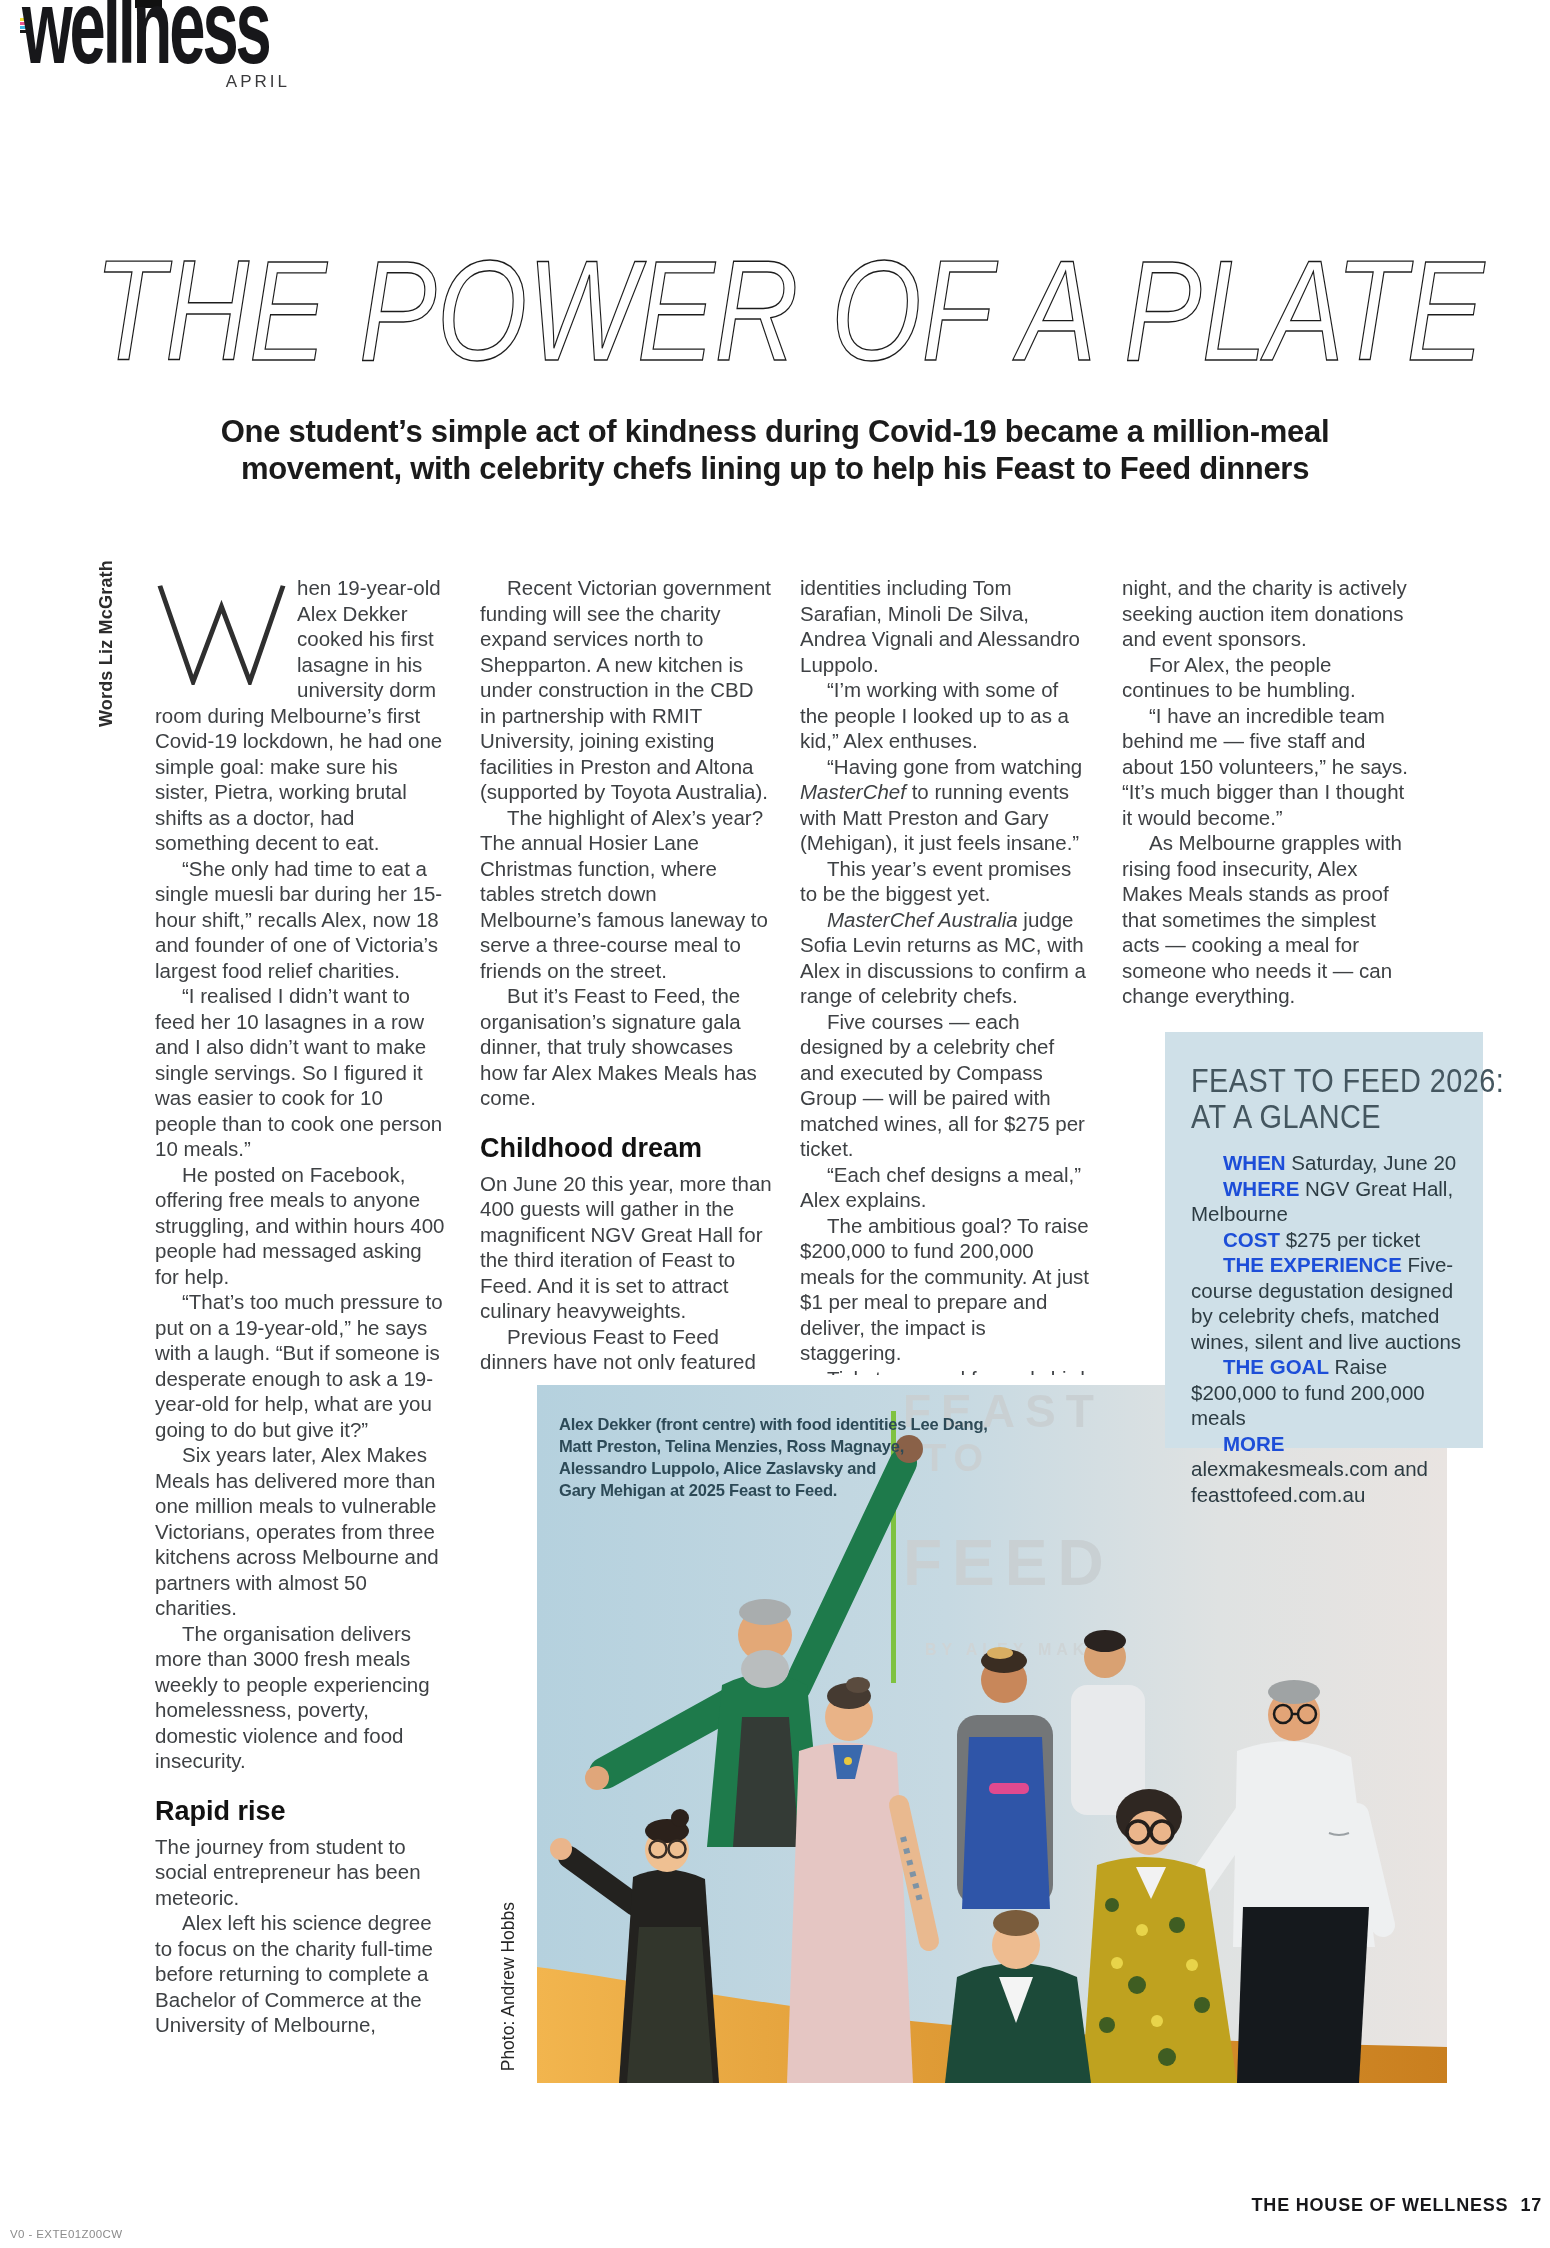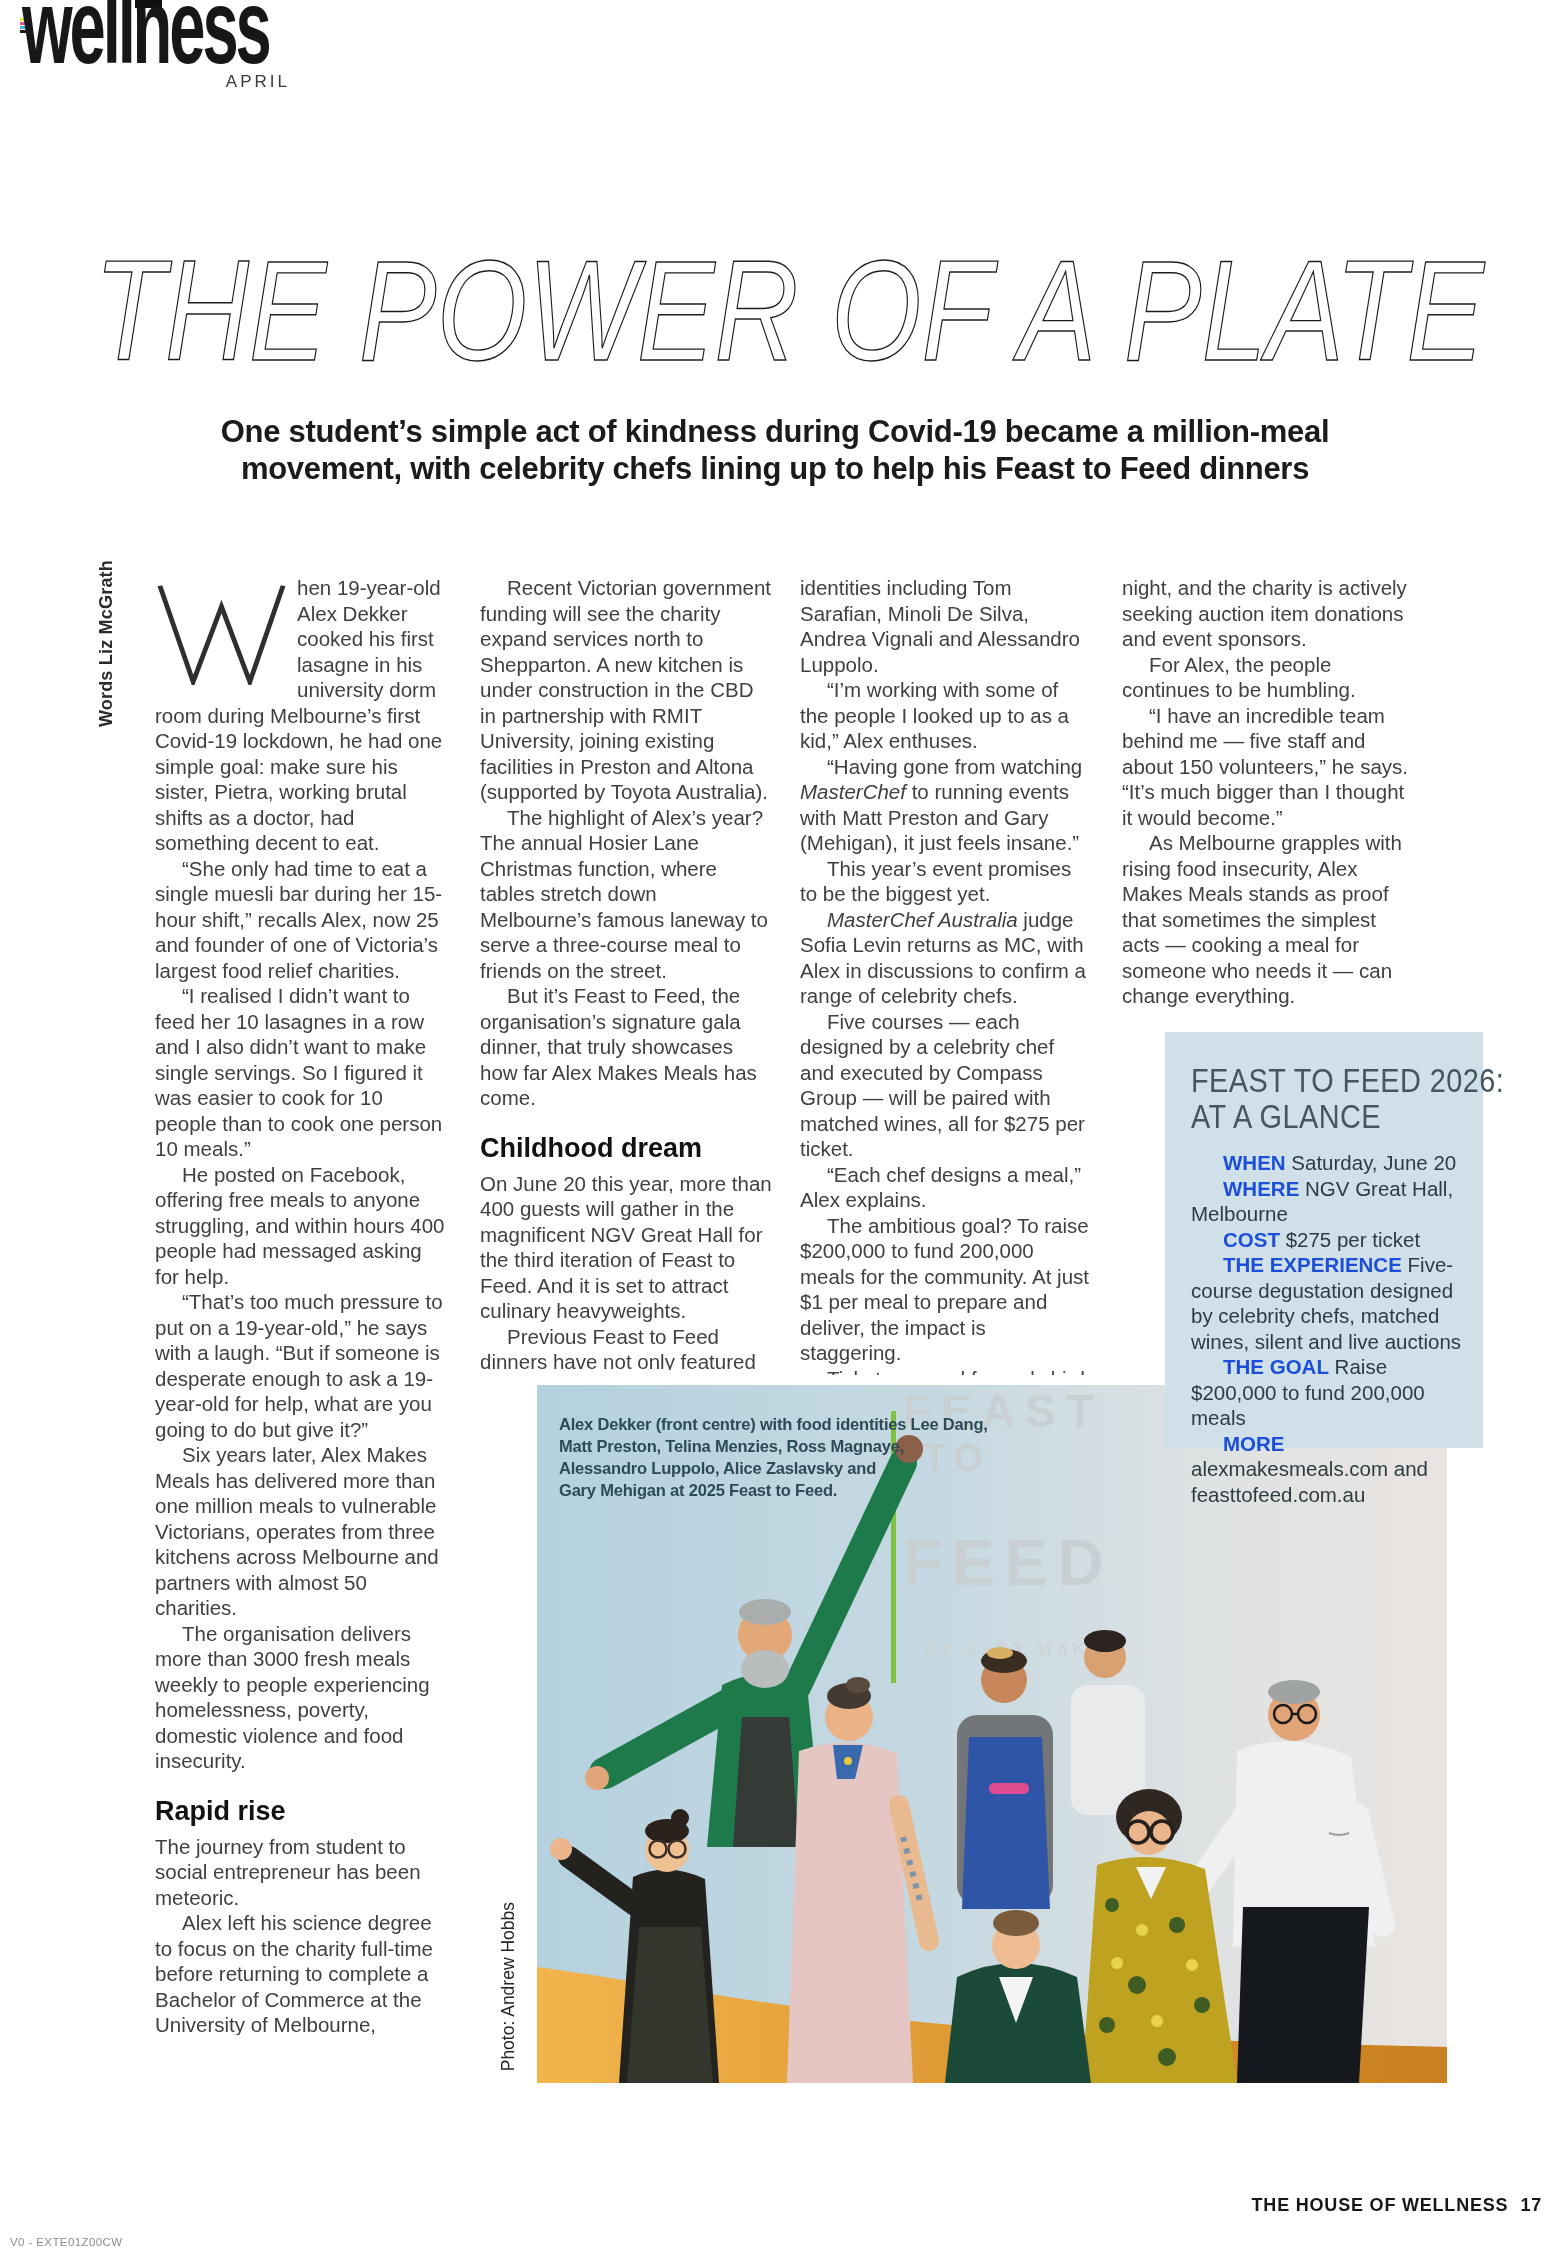--- a/index.html
+++ b/index.html
@@ -49,21 +49,21 @@
   
   .photo{position:absolute;left:537px;top:1385px;width:824px;height:698px;}
   .photo svg{display:block;}
   .caption{position:absolute;left:22px;top:28px;width:480px;font-size:16.5px;
            line-height:22px;font-weight:700;color:#2d4a57;letter-spacing:-.2px;}
 
   
   .footer{position:absolute;right:8px;top:2195px;font-size:18px;font-weight:700;
           letter-spacing:.8px;color:#17171a;}
   .footer .pg{margin-left:12px;}
-  .slug{position:absolute;left:10px;top:2228px;font-size:11.5px;color:#8b8b8b;letter-spacing:.4px;margin-top:8px;}
+  .slug{position:absolute;left:10px;top:2228px;font-size:11.5px;color:#8b8b8b;letter-spacing:.4px;}
 </style>
 </head>
 <body>
 
 <div class="page">
 
   <div class="cropbar"></div>
   <div class="regmark">
     <div style="background:#f2e23a"></div>
     <div style="background:#e8538f"></div>
@@ -79,21 +79,21 @@
   </svg>
 
   <div class="subhead">One student’s simple act of kindness during Covid-19 became a million-meal<br>movement, with celebrity chefs lining up to help his Feast to Feed dinners</div>
 
   <div class="byline">Words Liz McGrath</div>
 
   <div class="col c1">
       <p class="para"><svg class="drop" width="132" height="104" viewBox="0 0 135 130" preserveAspectRatio="none">
           <polyline points="5,6 39,126 68,32 97,126 131,6" fill="none" stroke="#2f2f2f" stroke-width="5"></polyline>
         </svg>hen 19-year-old Alex Dekker cooked his first lasagne in his university dorm room during Melbourne’s first Covid-19 lockdown, he had one simple goal: make sure his sister, Pietra, working brutal shifts as a doctor, had something decent to eat.</p>
-      <p class="para ind">“She only had time to eat a single muesli bar during her 15-hour shift,” recalls Alex, now 25 and founder of one of Victoria’s largest food relief charities.</p>
+      <p class="para ind">“She only had time to eat a single muesli bar during her 15-hour shift,” recalls Alex, now 18 and founder of one of Victoria’s largest food relief charities.</p>
       <p class="para ind">“I realised I didn’t want to feed her 10 lasagnes in a row and I also didn’t want to make single servings. So I figured it was easier to cook for 10 people than to cook one person 10 meals.”</p>
       <p class="para ind">He posted on Facebook, offering free meals to anyone struggling, and within hours 400 people had messaged asking for help.</p>
       <p class="para ind">“That’s too much pressure to put on a 19-year-old,” he says with a laugh. “But if someone is desperate enough to ask a 19-year-old for help, what are you going to do but give it?”</p>
       <p class="para ind">Six years later, Alex Makes Meals has delivered more than one million meals to vulnerable Victorians, operates from three kitchens across Melbourne and partners with almost 50 charities.</p>
       <p class="para ind">The organisation delivers more than 3000 fresh meals weekly to people experiencing homelessness, poverty, domestic violence and food insecurity.</p>
       <div class="col-head">Rapid rise</div>
       <p class="para">The journey from student to social entrepreneur has been meteoric.</p>
       <p class="para ind">Alex left his science degree to focus on the charity full-time before returning to complete a Bachelor of Commerce at the University of Melbourne, recognising he needed business skills to sustain his operation.</p>
     </div>
   <div class="col c2">

